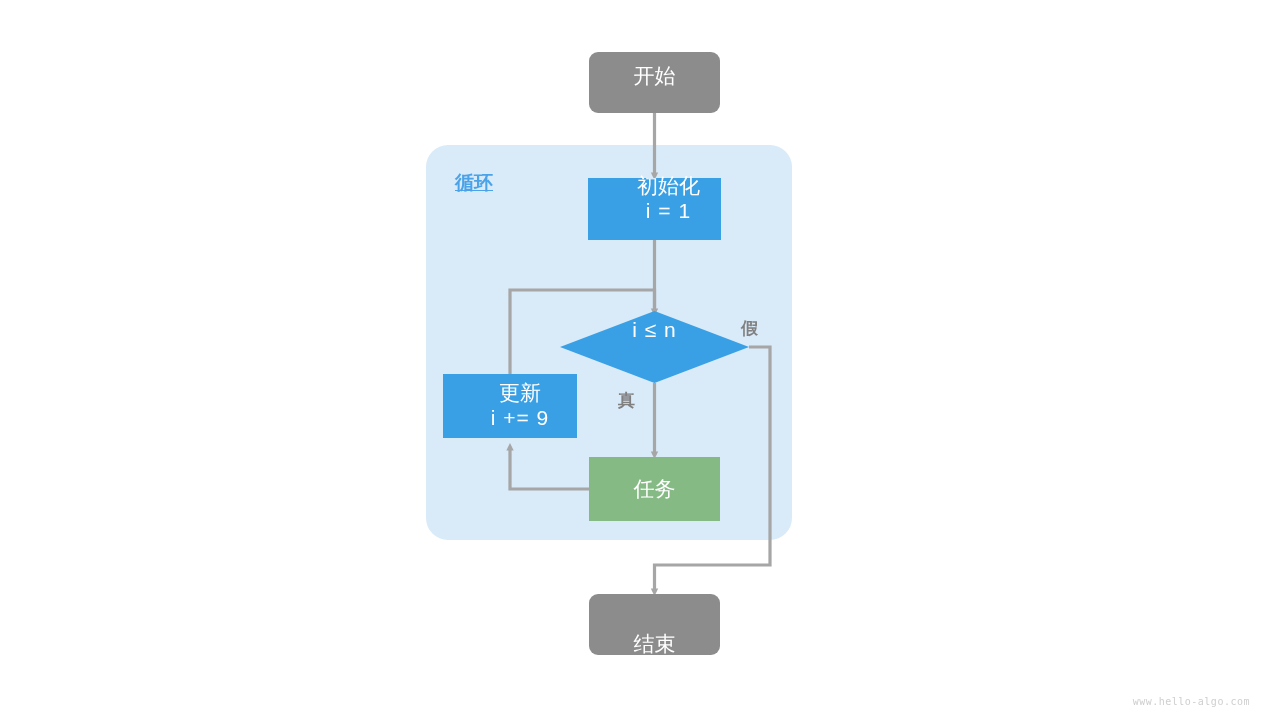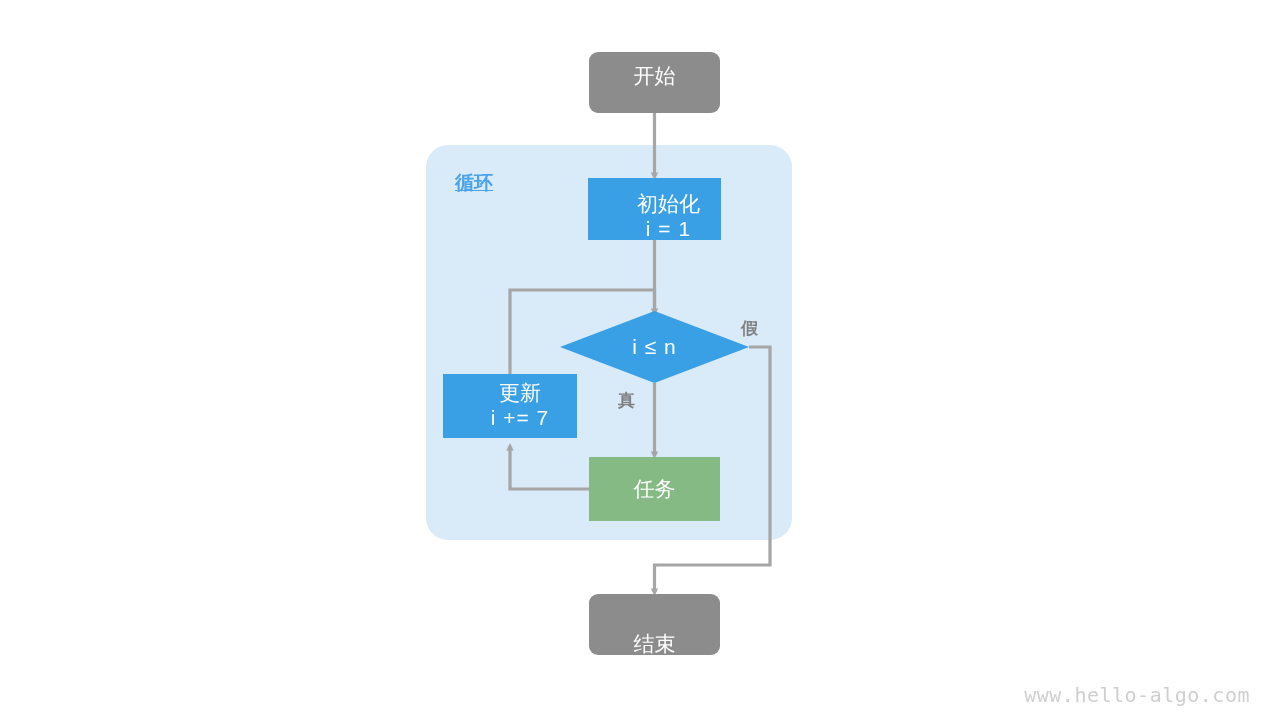--- a/index.html
+++ b/index.html
@@ -55,21 +55,21 @@
     font-family: "DejaVu Sans", "Liberation Sans", sans-serif;
     font-size: 17px;
     font-weight: bold;
   }
   .watermark {
     position: absolute;
     right: 30px;
     bottom: 13px;
     color: #cfcfcf;
     font-family: "DejaVu Sans Mono", "Liberation Mono", monospace;
-    font-size: 20px;
+    font-size: 10px;
     letter-spacing: 0.5px;
   }
 </style>
 </head>
 <body>
 
 <svg id="canvas" viewBox="0 0 1280 720">
   <defs>
     <marker id="arrowhead" markerWidth="9" markerHeight="9" refX="4.2" refY="4.5" orient="auto" markerUnits="userSpaceOnUse">
       <path d="M0.6,0.8 L8.2,4.5 L0.6,8.2 z" fill="#a6a6a6"></path>
@@ -102,32 +102,32 @@
 
   <rect x="589" y="594" width="131" height="61" rx="9" ry="9" fill="#8c8c8c"></rect>
 </svg>
 
 <div class="loop-title" style="left:455px; top:170px;">循环</div>
 
 <div class="node-label" style="left:589px; top:52px; width:131px; height:49px;">
   <span class="ln-cjk">开始</span>
 </div>
 
-<div class="node-label" style="left:588px; top:186px; width:161px; height:62px;">
+<div class="node-label" style="left:588px; top:168px; width:161px; height:62px;">
   <span class="ln-cjk">初始化</span>
   <span class="ln-mono">i = 1</span>
 </div>
 
-<div class="node-label" style="left:560px; top:311px; width:189px; height:72px;">
+<div class="node-label" style="left:560px; top:294px; width:189px; height:72px;">
   <span class="ln-mono">i ≤ n</span>
 </div>
 
 <div class="node-label" style="left:443px; top:374px; width:154px; height:64px;">
   <span class="ln-cjk">更新</span>
-  <span class="ln-mono">i += 7</span>
+  <span class="ln-mono">i += 9</span>
 </div>
 
 <div class="node-label" style="left:589px; top:457px; width:131px; height:64px;">
   <span class="ln-cjk">任务</span>
 </div>
 
 <div class="node-label" style="left:589px; top:594px; width:131px; height:61px;margin-top:20px;">
   <span class="ln-cjk">结束</span>
 </div>
 

